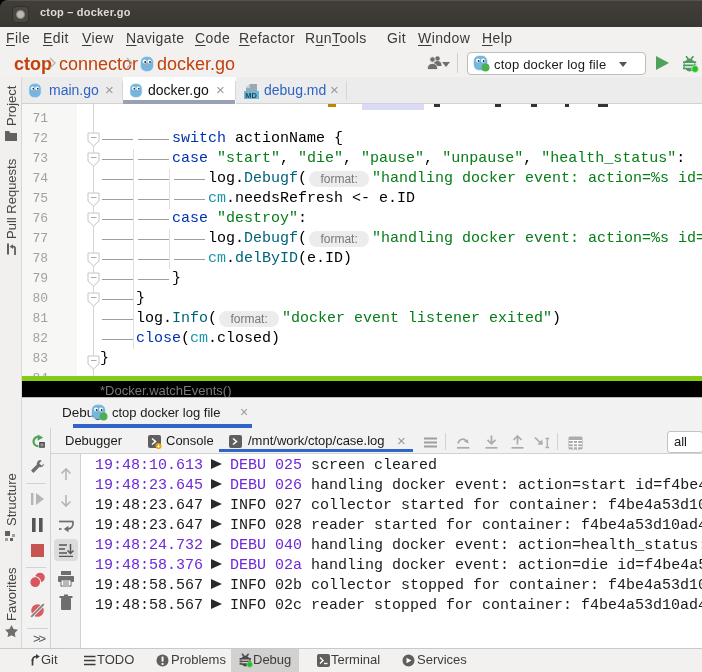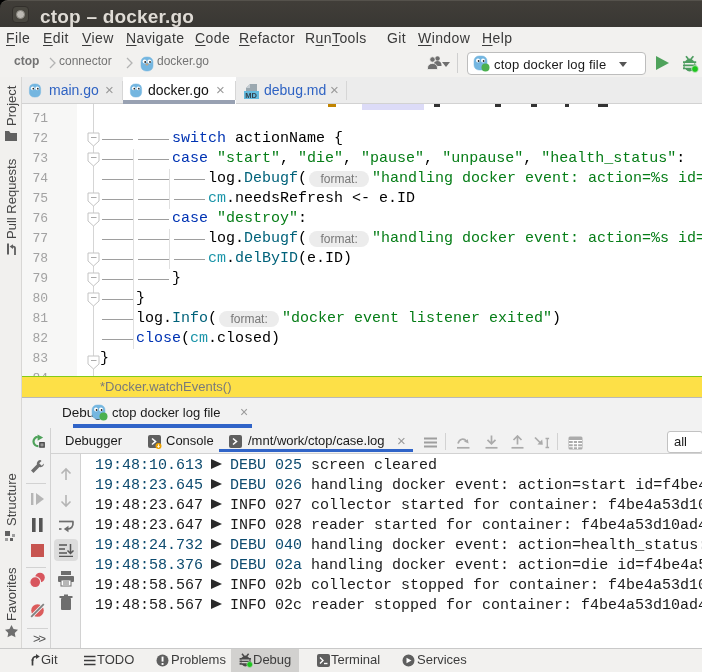--- a/index.html
+++ b/index.html
@@ -3,28 +3,28 @@
 <style>
 *{margin:0;padding:0;box-sizing:border-box;}
 html,body{width:702px;height:672px;overflow:hidden;background:#000;}
 #page{position:relative;width:702px;height:672px;font-family:"Liberation Sans",sans-serif;background:#fff;overflow:hidden;}
 .abs{position:absolute;}
 
 #titlebar{left:0;top:0;width:702px;height:27px;background:#000;}
 #titlebarbar{left:0;top:0;width:702px;height:27px;border-radius:8px 0 0 0;background:linear-gradient(#413e39,#393733);border-top:1px solid #55524c;}
 #winbtn{left:12px;top:6px;width:17px;height:17px;border-radius:4px;background:#494740;border:1px solid #322f2b;}
 #winbtn .c{position:absolute;left:3px;top:3px;width:9px;height:9px;border-radius:50%;background:#bcb9b3;border:1px solid #8a8780;}
-#title{left:40px;top:6px;font-size:19px;font-weight:bold;color:#dfdbd5;letter-spacing:.2px;}
+#title{left:40px;top:6px;font-size:11px;font-weight:bold;color:#dfdbd5;letter-spacing:.2px;}
 
 #menubar{left:0;top:27px;width:702px;height:23px;background:#f2f1ef;}
 #menubar span{position:absolute;top:3px;font-size:14px;letter-spacing:0.4px;color:#3a3a3a;}
 #menubar u{text-decoration:underline;text-underline-offset:2px;}
 
 #toolbar{left:0;top:50px;width:702px;height:27px;background:#f2f1ef;}
-.crumbtxt{position:absolute;top:54px;font-size:12px;color:#737373;}
+.crumbtxt{position:absolute;top:54px;font-size:18px;color:#c2410c;}
 #runcombo{position:absolute;left:467px;top:52px;width:179px;height:23px;background:#fff;border:1px solid #bdbdbd;border-radius:4px;}
 #runcombo .t{position:absolute;left:26px;top:4px;font-size:13px;letter-spacing:0.2px;color:#1a1a1a;white-space:nowrap;}
 
 #tabrow{left:22px;top:77px;width:680px;height:27px;background:#ececec;border-bottom:1px solid #d2d2d2;}
 .tabtxt{position:absolute;top:82px;font-size:14px;white-space:nowrap;}
 .tabx{position:absolute;top:81px;font-size:15px;color:#9a9a9a;}
 #tab2bg{left:123px;top:77px;width:113px;height:27px;background:#fff;}
 #tab2line{left:123px;top:100px;width:112px;height:4px;background:#98a1b2;}
 .tabsep{position:absolute;top:81px;width:1px;height:19px;background:#d6d6d6;}
 
@@ -38,36 +38,36 @@
 .codeline{position:absolute;left:78px;height:20px;line-height:20px;font-family:"Liberation Mono",monospace;font-size:15px;color:#000;white-space:pre;}
 .tabd{display:inline-block;width:36px;height:20px;vertical-align:top;background:linear-gradient(#9e9e9e,#9e9e9e) no-repeat 2px 10px;background-size:31px 1px;}
 .kw{color:#0033b3;}
 .str{color:#067d17;}
 .fn{color:#00627a;text-align:right;}
 .vr{color:#1b95a9;}
 .hint{display:inline-block;width:60px;height:16px;line-height:16px;margin:2px 3px 0 2px;border-radius:8px;background:#ececec;color:#787878;font-family:"Liberation Sans",sans-serif;font-size:12px;vertical-align:top;text-align:center;}
 .guide{position:absolute;width:1px;background:#e0e0e0;}
 .fold{position:absolute;left:65px;width:13px;height:15px;}
 
-#crumbs2{left:22px;top:376px;width:680px;height:21px;background:#fde047;border-top:1px solid #84cc16;}
+#crumbs2{left:22px;top:376px;width:680px;height:21px;background:#000000;border-top:5px solid #84cc16;}
 #crumbs2 .t{position:absolute;left:78px;top:2px;font-size:13px;color:#7a7a7a;}
 
 #dbghead{left:22px;top:397px;width:680px;height:31px;background:#f2f2f2;border-top:1px solid #b9b9b9;}
 #dbghead .lbl{position:absolute;left:8px;top:7px;font-size:13.5px;color:#1a1a1a;margin-left:32px;}
 #dbghead .tabt{position:absolute;left:90px;top:7px;font-size:13px;color:#1a1a1a;white-space:nowrap;}
 #dbgline{left:73px;top:424px;width:179px;height:3.5px;background:#3064c8;}
 #dbgrow2{left:22px;top:428px;width:680px;height:26px;background:#f2f2f2;border-bottom:1px solid #d2d2d2;}
 .dtab{position:absolute;top:433px;font-size:13px;color:#1a1a1a;white-space:nowrap;}
 #ctoplogline{left:219px;top:449px;width:194px;height:3px;background:#3064c8;}
 
 #console{left:81px;top:454px;width:621px;height:194px;background:#fff;}
 #dbgcol1{left:22px;top:428px;width:29px;height:220px;background:#f2f2f2;border-right:1px solid #d2d2d2;}
 #dbgcol2{left:51px;top:454px;width:30px;height:194px;background:#f2f2f2;border-right:1px solid #d2d2d2;}
 .logline{position:absolute;left:14px;height:20px;line-height:20px;font-family:"Liberation Mono",monospace;font-size:15px;color:#1a1a1a;white-space:pre;}
-.cy{color:#0c4a6e;}
+.cy{color:#6d28d9;}
 .tri{display:inline-block;width:9px;height:13px;position:relative;vertical-align:-2px;}
 .tri b{position:absolute;left:-1px;top:1px;width:0;height:0;border-top:5.5px solid transparent;border-bottom:5.5px solid transparent;border-left:11px solid #2a2a2a;}
 
 #statusbar{left:0;top:648px;width:702px;height:24px;background:#f2f1ef;border-top:1px solid #c9c9c9;}
 .sbitem{position:absolute;top:652px;font-size:13px;color:#3c3c3c;white-space:nowrap;}
 #sbdebug{position:absolute;left:231px;top:649px;width:68px;height:23px;background:#d2d1cf;}
 </style></head>
 <body>
 <div id="page">
 

